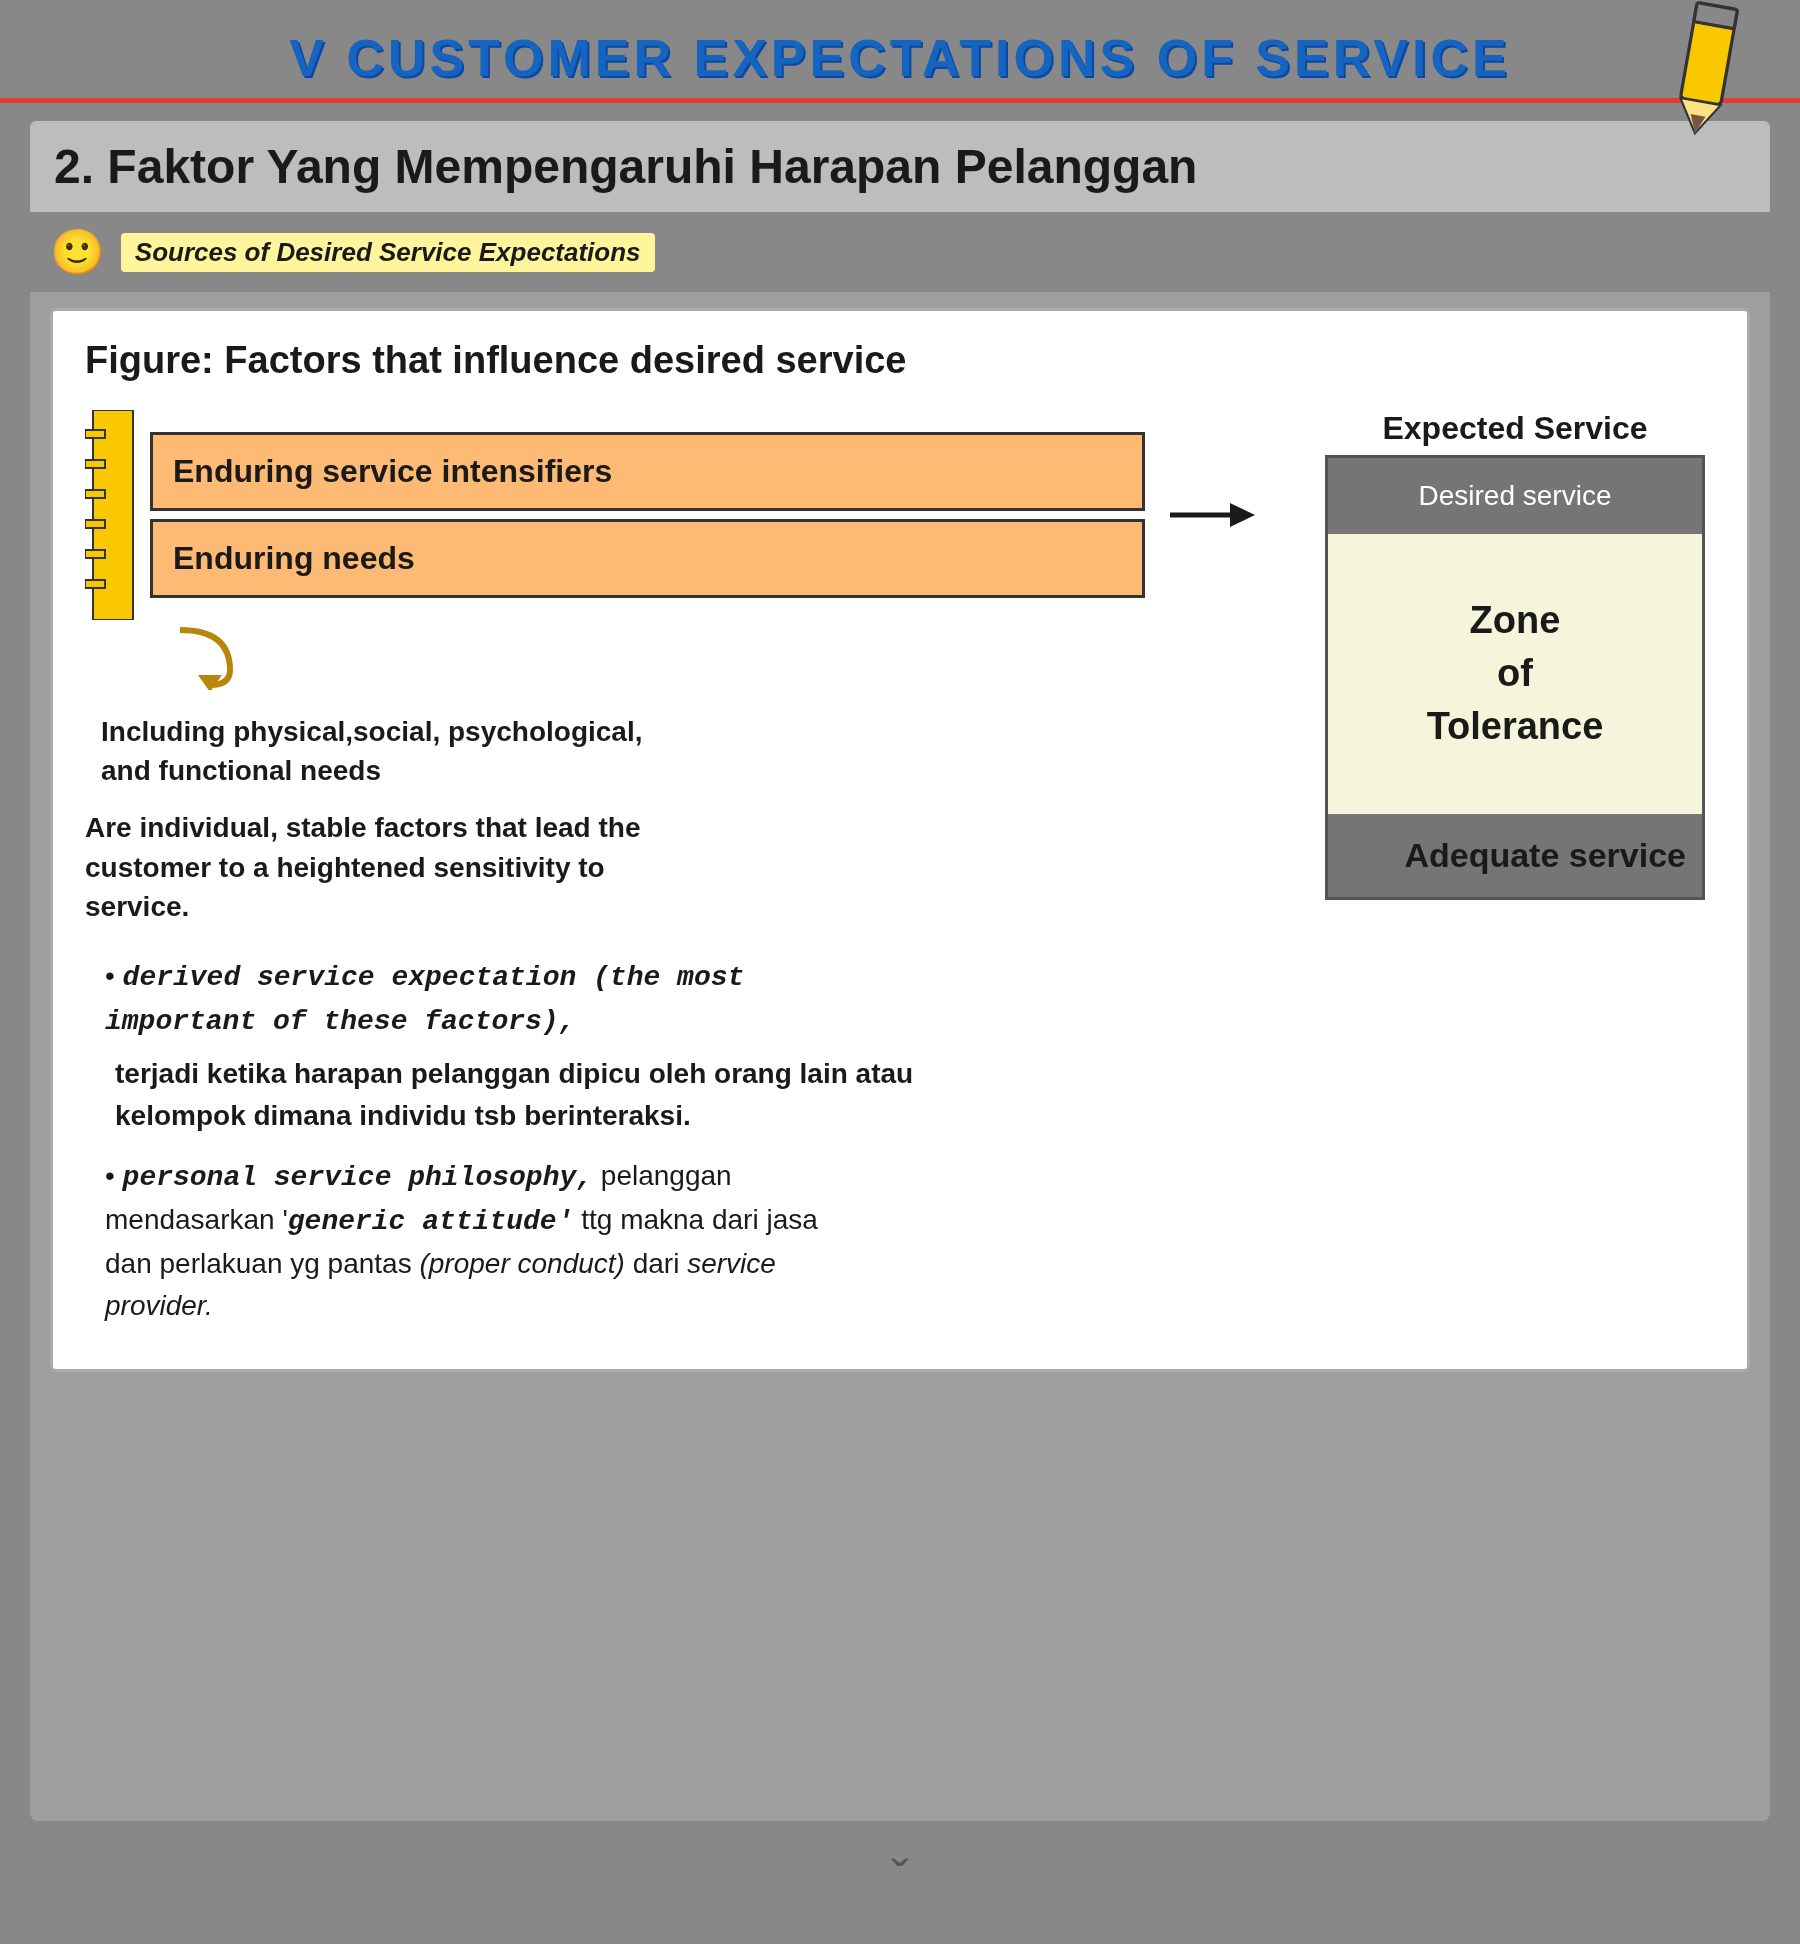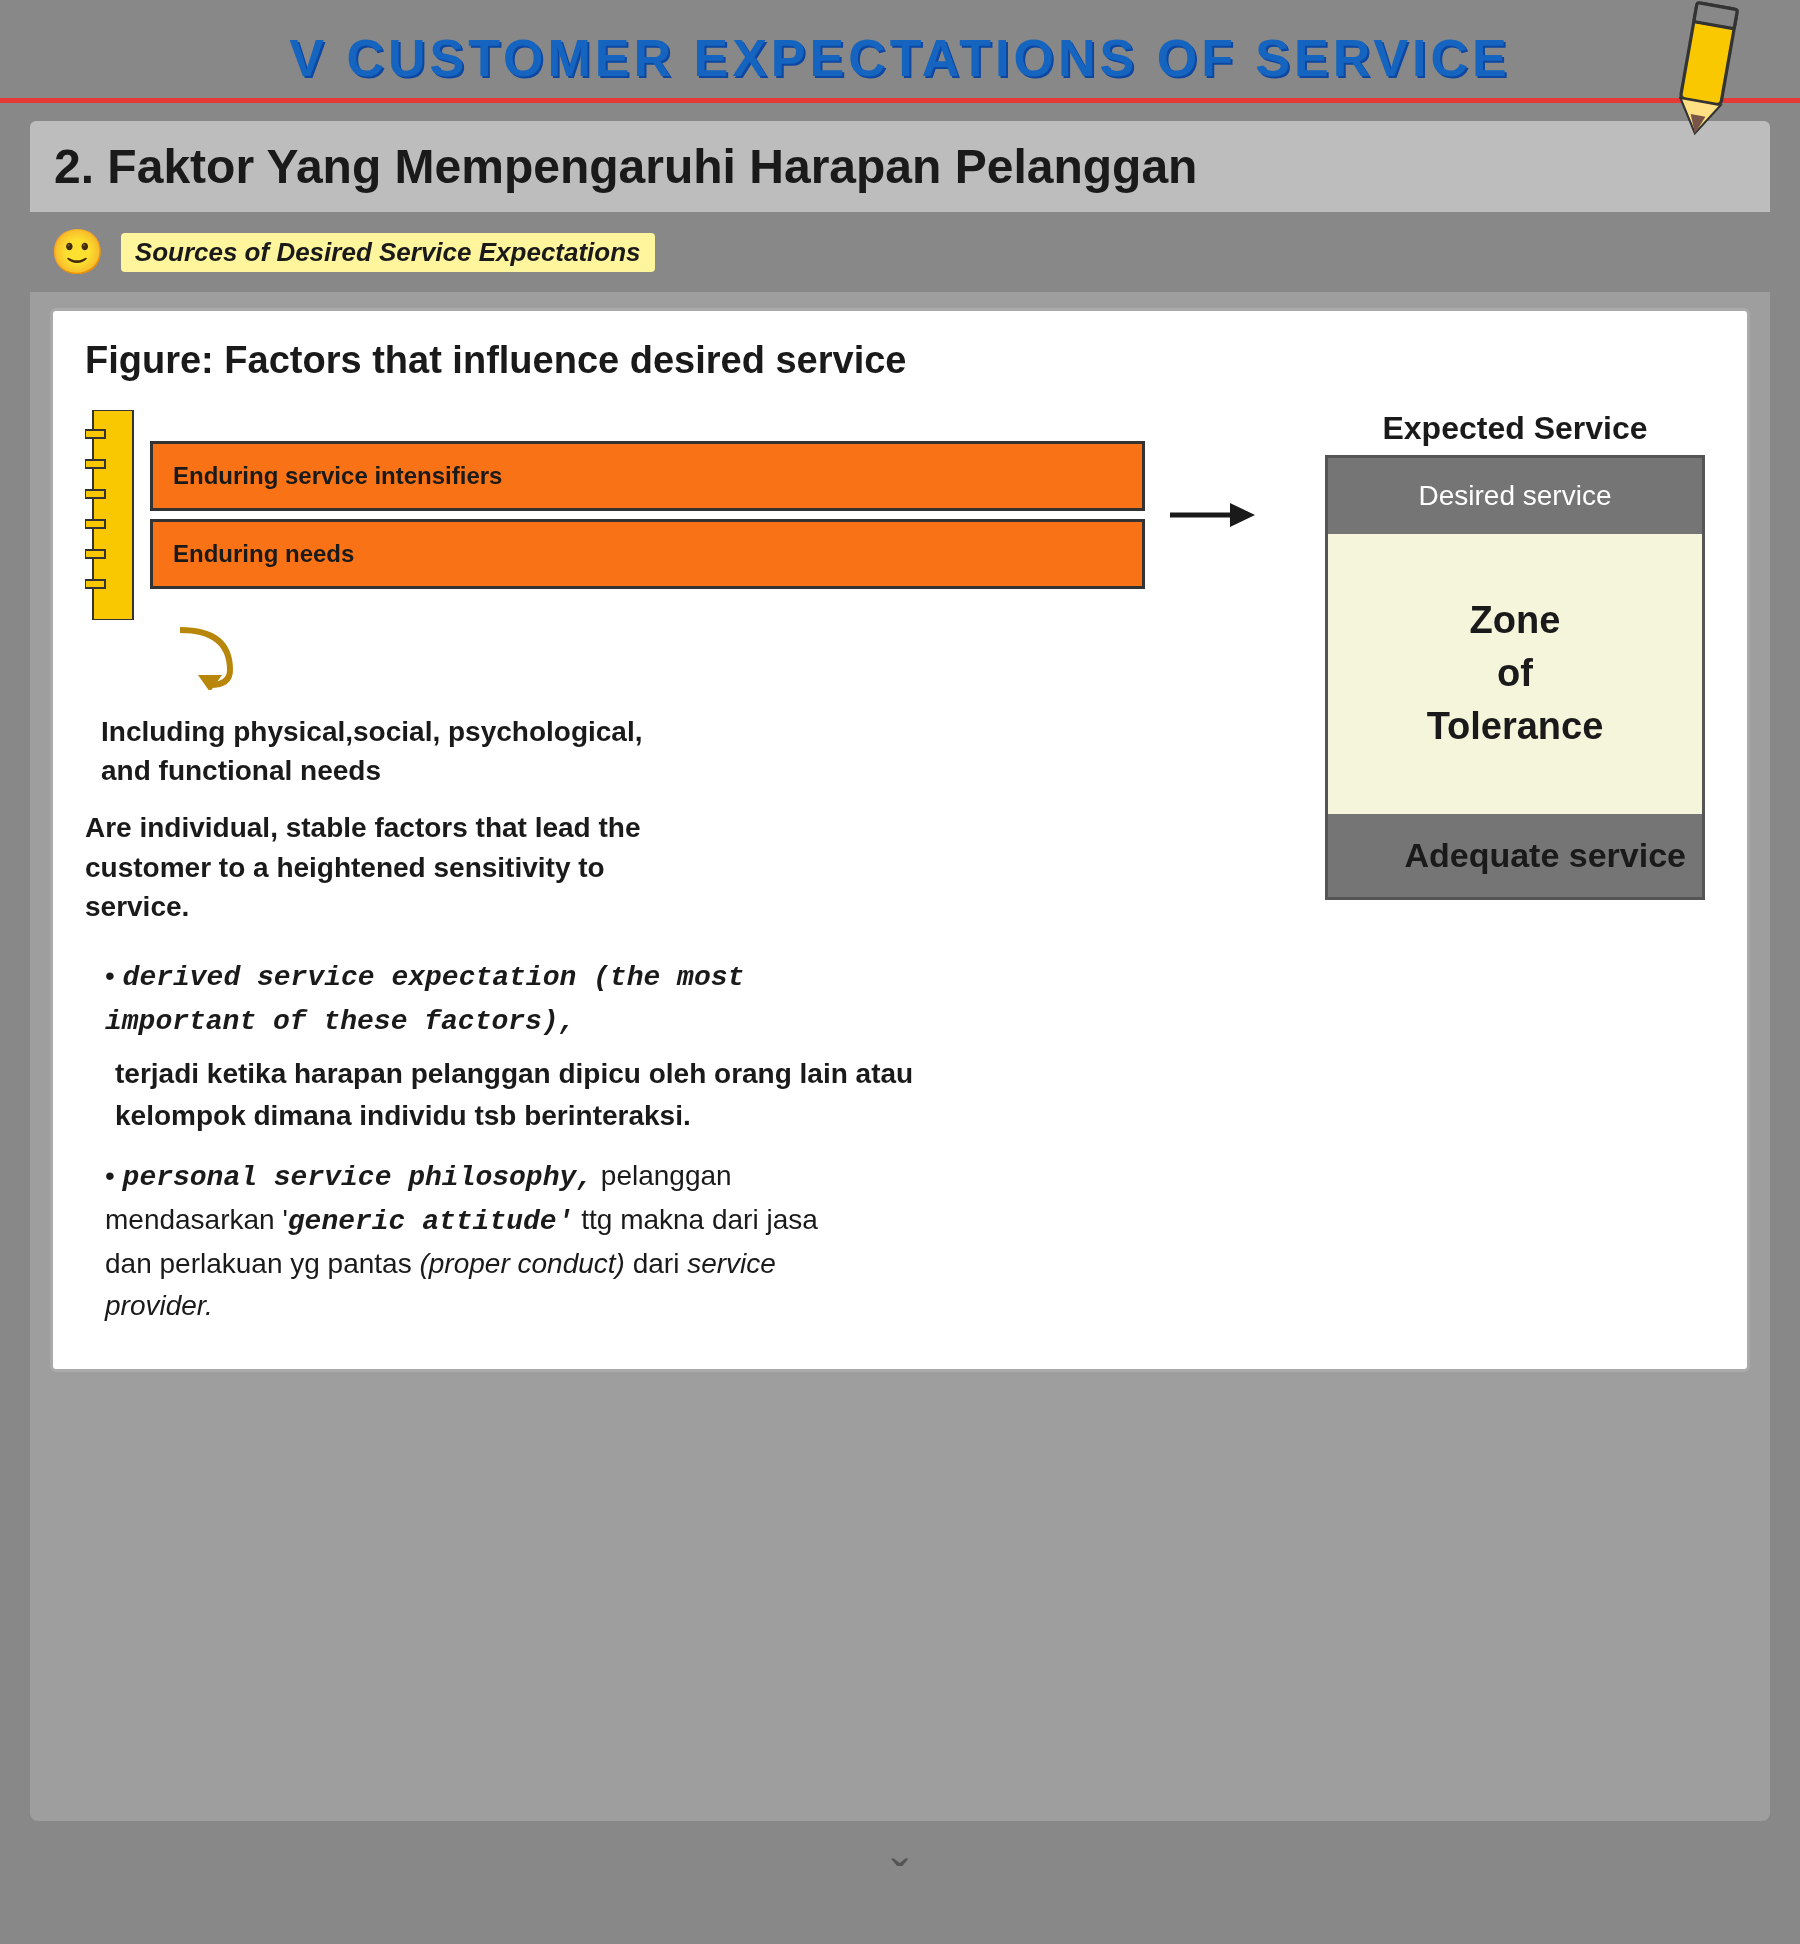--- a/index.html
+++ b/index.html
@@ -128,23 +128,23 @@
 
     .input-boxes {
       display: flex;
       flex-direction: column;
       gap: 8px;
       flex: 1;
     }
 
     .service-box {
       border: 3px solid #333;
-      background: #f97316;
+      background: #fdba74;
       padding: 18px 20px;
-      font-size: 24px;
+      font-size: 32px;
       font-weight: 700;
       color: #1a1a1a;
       min-width: 360px;
     }
 
     .arrow-right {
       display: flex;
       align-items: center;
       margin: 0 20px;
     }

